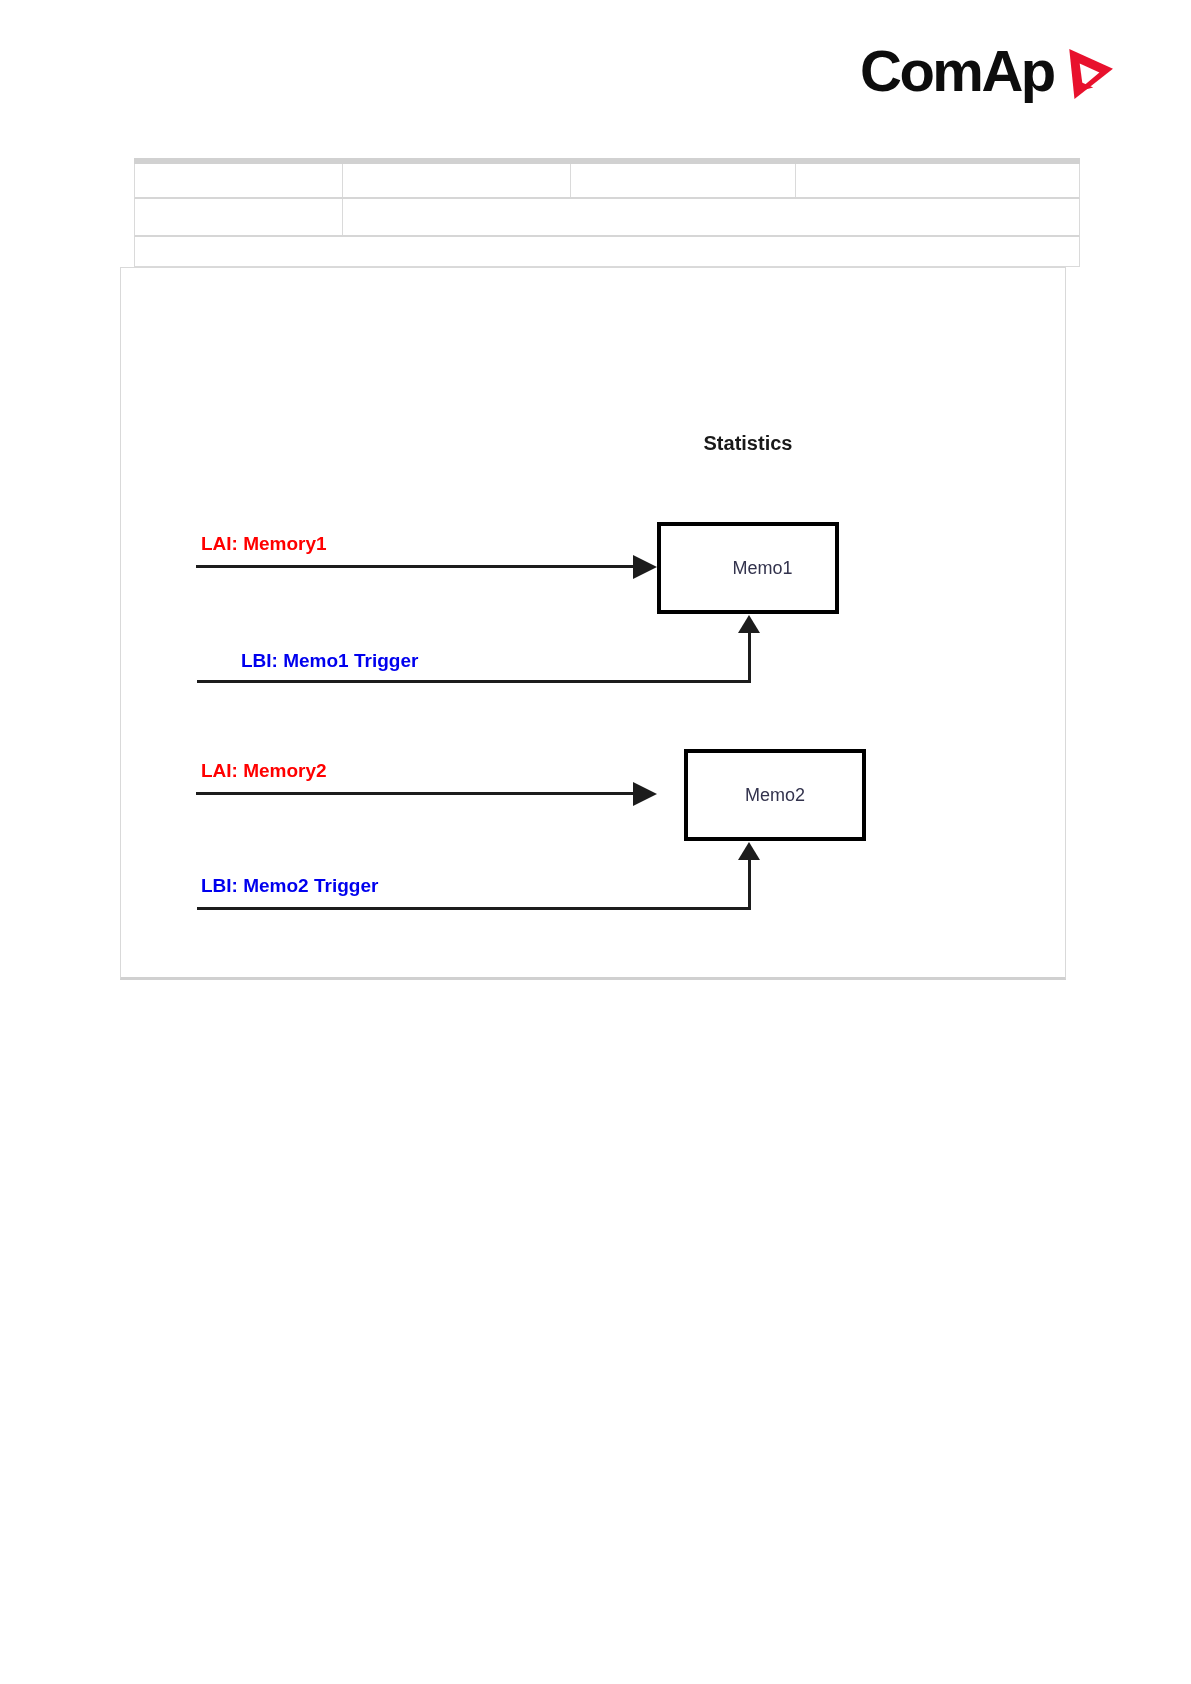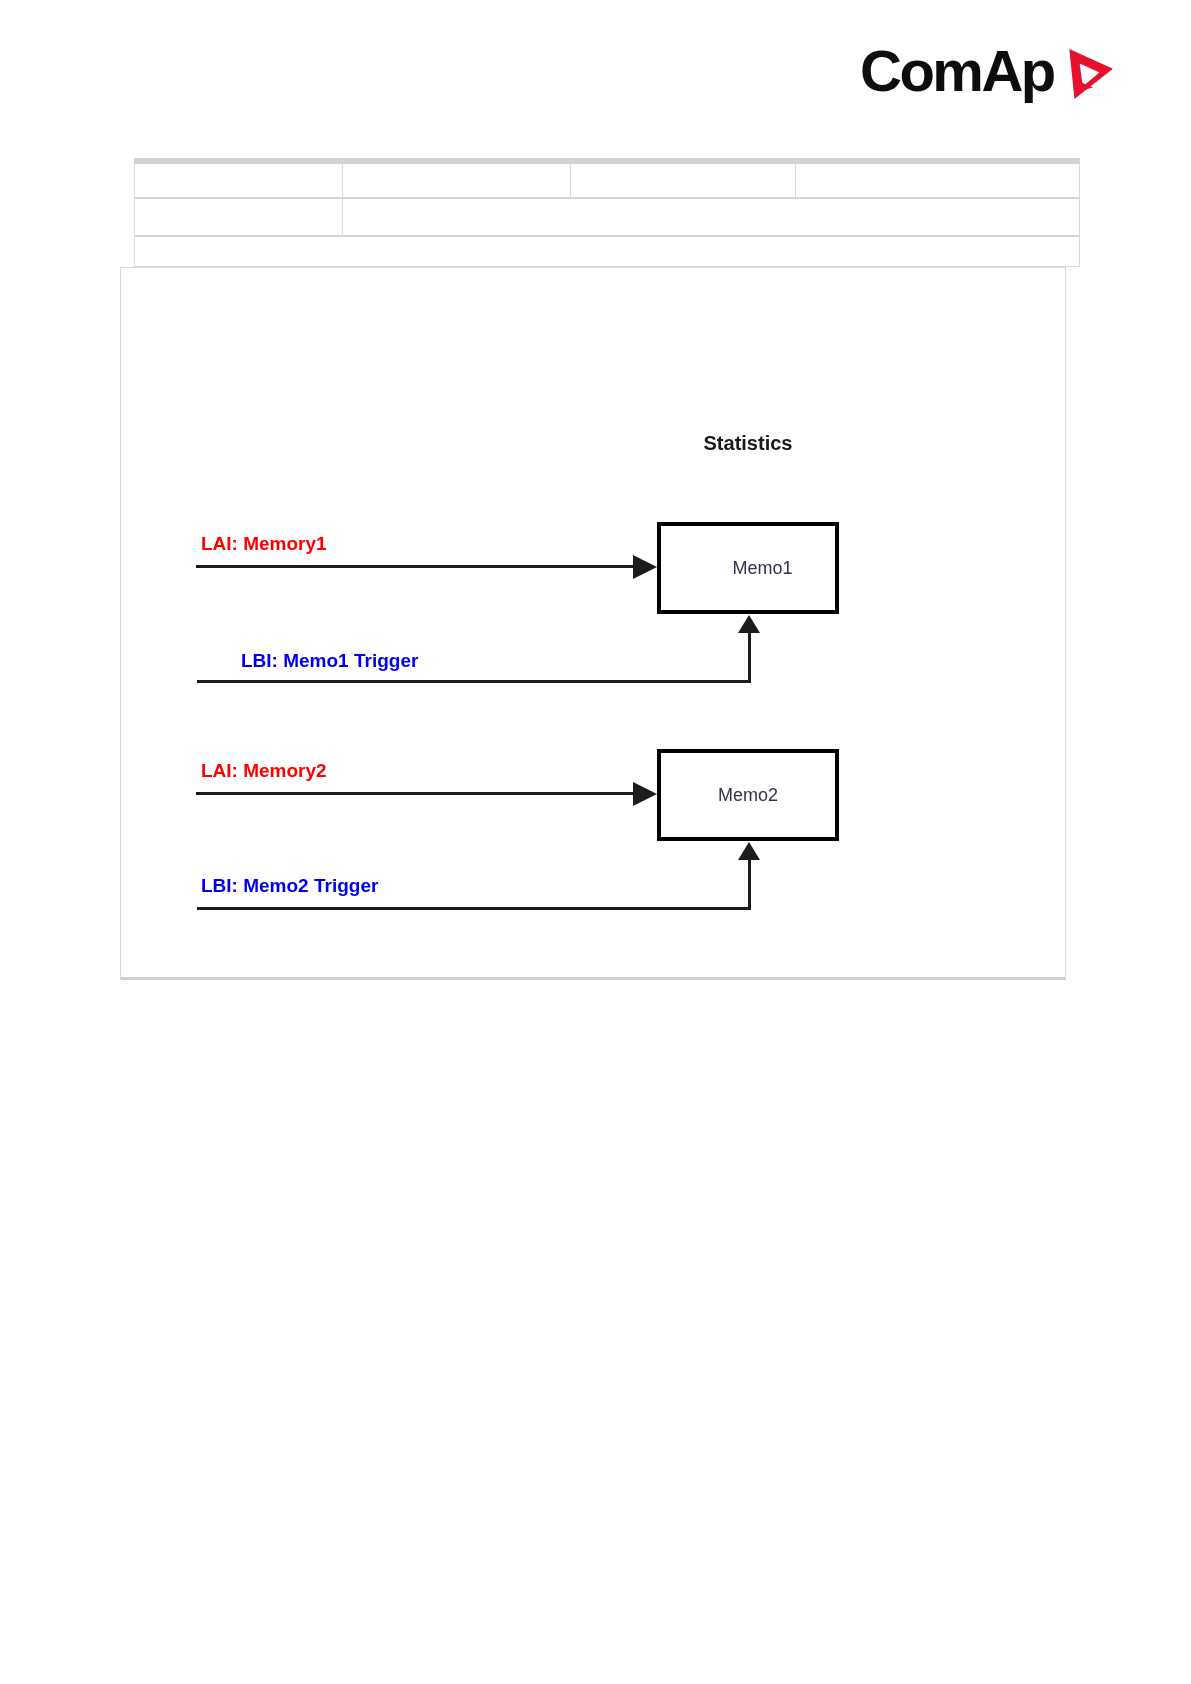--- a/index.html
+++ b/index.html
@@ -174,21 +174,21 @@
       <div class="memo-box" style="top:254px;padding-left:29px;">Memo1</div>
 
       <div class="lbl lbl-blue" style="left:80px; top:381px;margin-left:40px;">LBI: Memo1 Trigger</div>
       <div class="h-line" style="left:76px; top:412px; width:554px;"></div>
       <div class="v-line" style="left:627px; top:361px; height:54px;"></div>
       <div class="arrow-up" style="left:617px; top:347px;"></div>
 
       <div class="lbl lbl-red" style="left:80px; top:491px;">LAI: Memory2</div>
       <div class="h-line" style="left:75px; top:524px; width:440px;"></div>
       <div class="arrow-right" style="left:512px; top:514px;"></div>
-      <div class="memo-box" style="top:481px;">Memo2</div>
+      <div class="memo-box" style="top:481px;margin-left:27px;">Memo2</div>
 
       <div class="lbl lbl-blue" style="left:80px; top:606px;">LBI: Memo2 Trigger</div>
       <div class="h-line" style="left:76px; top:639px; width:554px;"></div>
       <div class="v-line" style="left:627px; top:588px; height:54px;"></div>
       <div class="arrow-up" style="left:617px; top:574px;"></div>
 
     </div>
   </div>
 
 </div>

